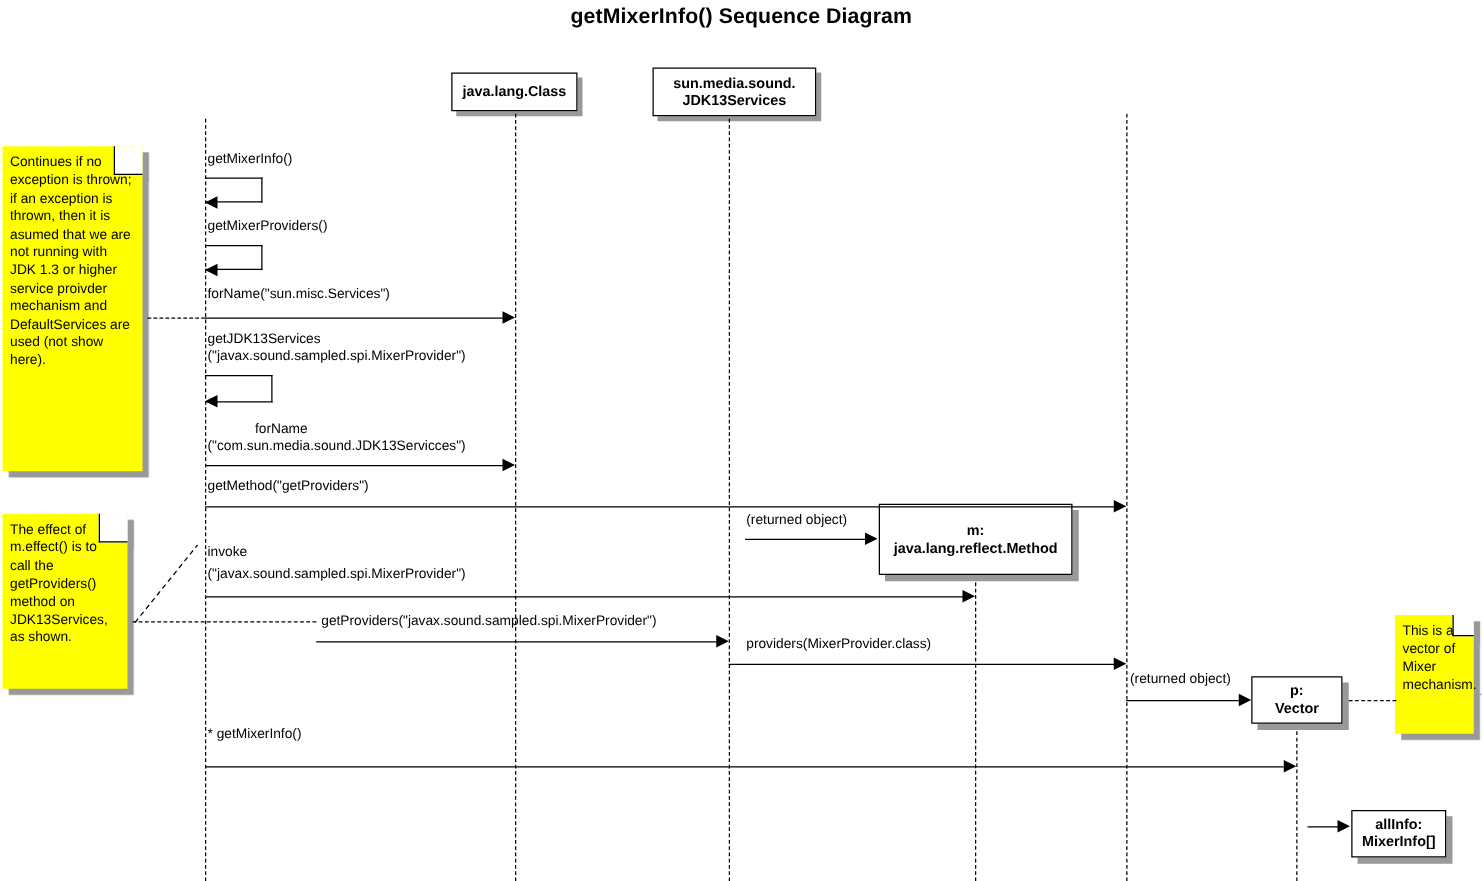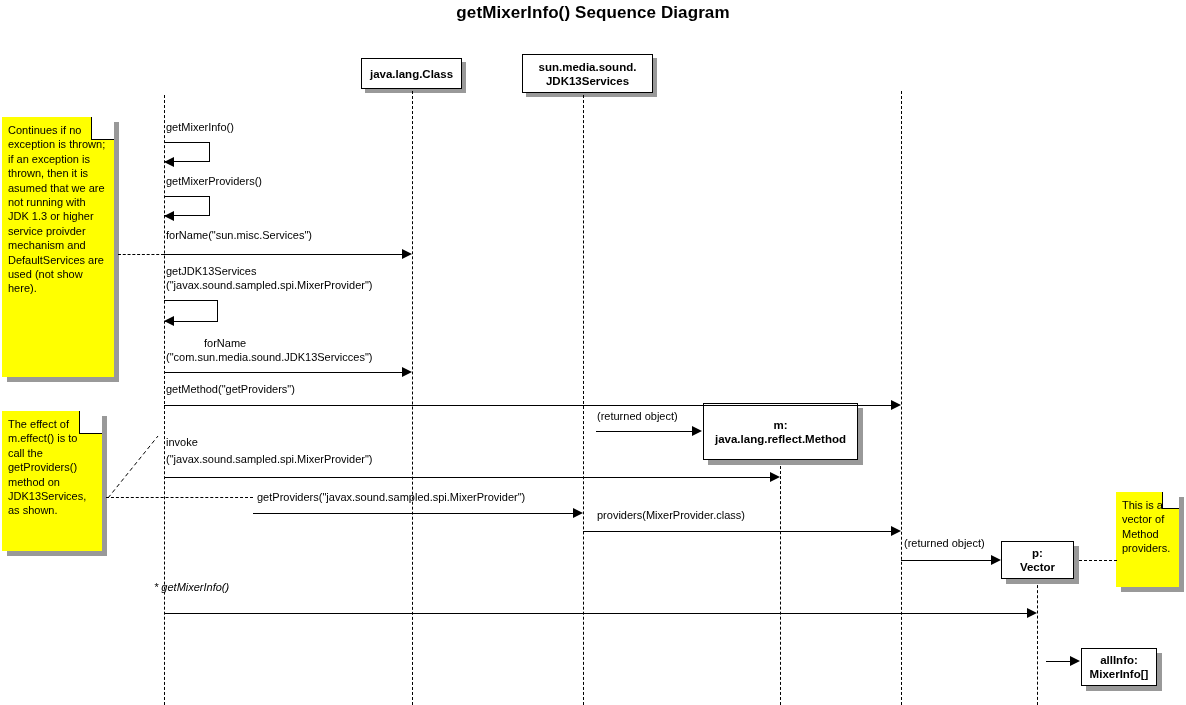--- a/index.html
+++ b/index.html
@@ -223,21 +223,21 @@
   <div class="arrow-right" style="left:573px; top:508px;"></div>
 
   <div class="msg-label" style="left:597px; top:509px;">providers(MixerProvider.class)</div>
   <div class="msg-line" style="left:583px; top:531px; width:310px;"></div>
   <div class="arrow-right" style="left:891px; top:526px;"></div>
 
   <div class="msg-label" style="left:904px; top:537px;">(returned object)</div>
   <div class="msg-line" style="left:901px; top:560px; width:90px;"></div>
   <div class="arrow-right" style="left:991px; top:555px;"></div>
 
-  <div class="msg-label" style="left:154px; top:581px;font-style:italic;">* getMixerInfo()</div>
+  <div class="msg-label" style="left:166px; top:581px;">* getMixerInfo()</div>
   <div class="msg-line" style="left:164px; top:613px; width:863px;"></div>
   <div class="arrow-right" style="left:1027px; top:608px;"></div>
 
   <div class="msg-line" style="left:1046px; top:661px; width:25px;"></div>
   <div class="arrow-right" style="left:1070px; top:656px;"></div>
 
   <div class="note" style="left:2px; top:117px; width:112px; height:260px;">
     <div class="note-fold"></div>
     <div class="note-body">Continues if no exception is thrown; if an exception is thrown, then it is asumed that we are not running with JDK 1.3 or higher service proivder mechanism and DefaultServices are used (not show here).</div>
   </div>
@@ -247,17 +247,17 @@
     <div class="note-fold"></div>
     <div class="note-body">The effect of m.effect() is to call the getProviders() method on JDK13Services, as shown.</div>
   </div>
   <div class="note-dash" style="left:106px; top:497px; width:147px;"></div>
   <svg class="note-diag" style="left:106px; top:432px; width:56px; height:70px;" width="56" height="70">
     <line x1="2" y1="66" x2="52" y2="4" stroke="#000000" stroke-width="1" stroke-dasharray="4,3"></line>
   </svg>
 
   <div class="note" style="left:1116px; top:492px; width:63px; height:95px;">
     <div class="note-fold" style="width:16px;height:16px;"></div>
-    <div class="note-body">This is a vector of Method providers.</div>
+    <div class="note-body">This is a vector of Mixer mechanism.</div>
   </div>
   <div class="note-dash" style="left:1079px; top:560px; width:38px;"></div>
 
 </div>
 
 </body></html>

